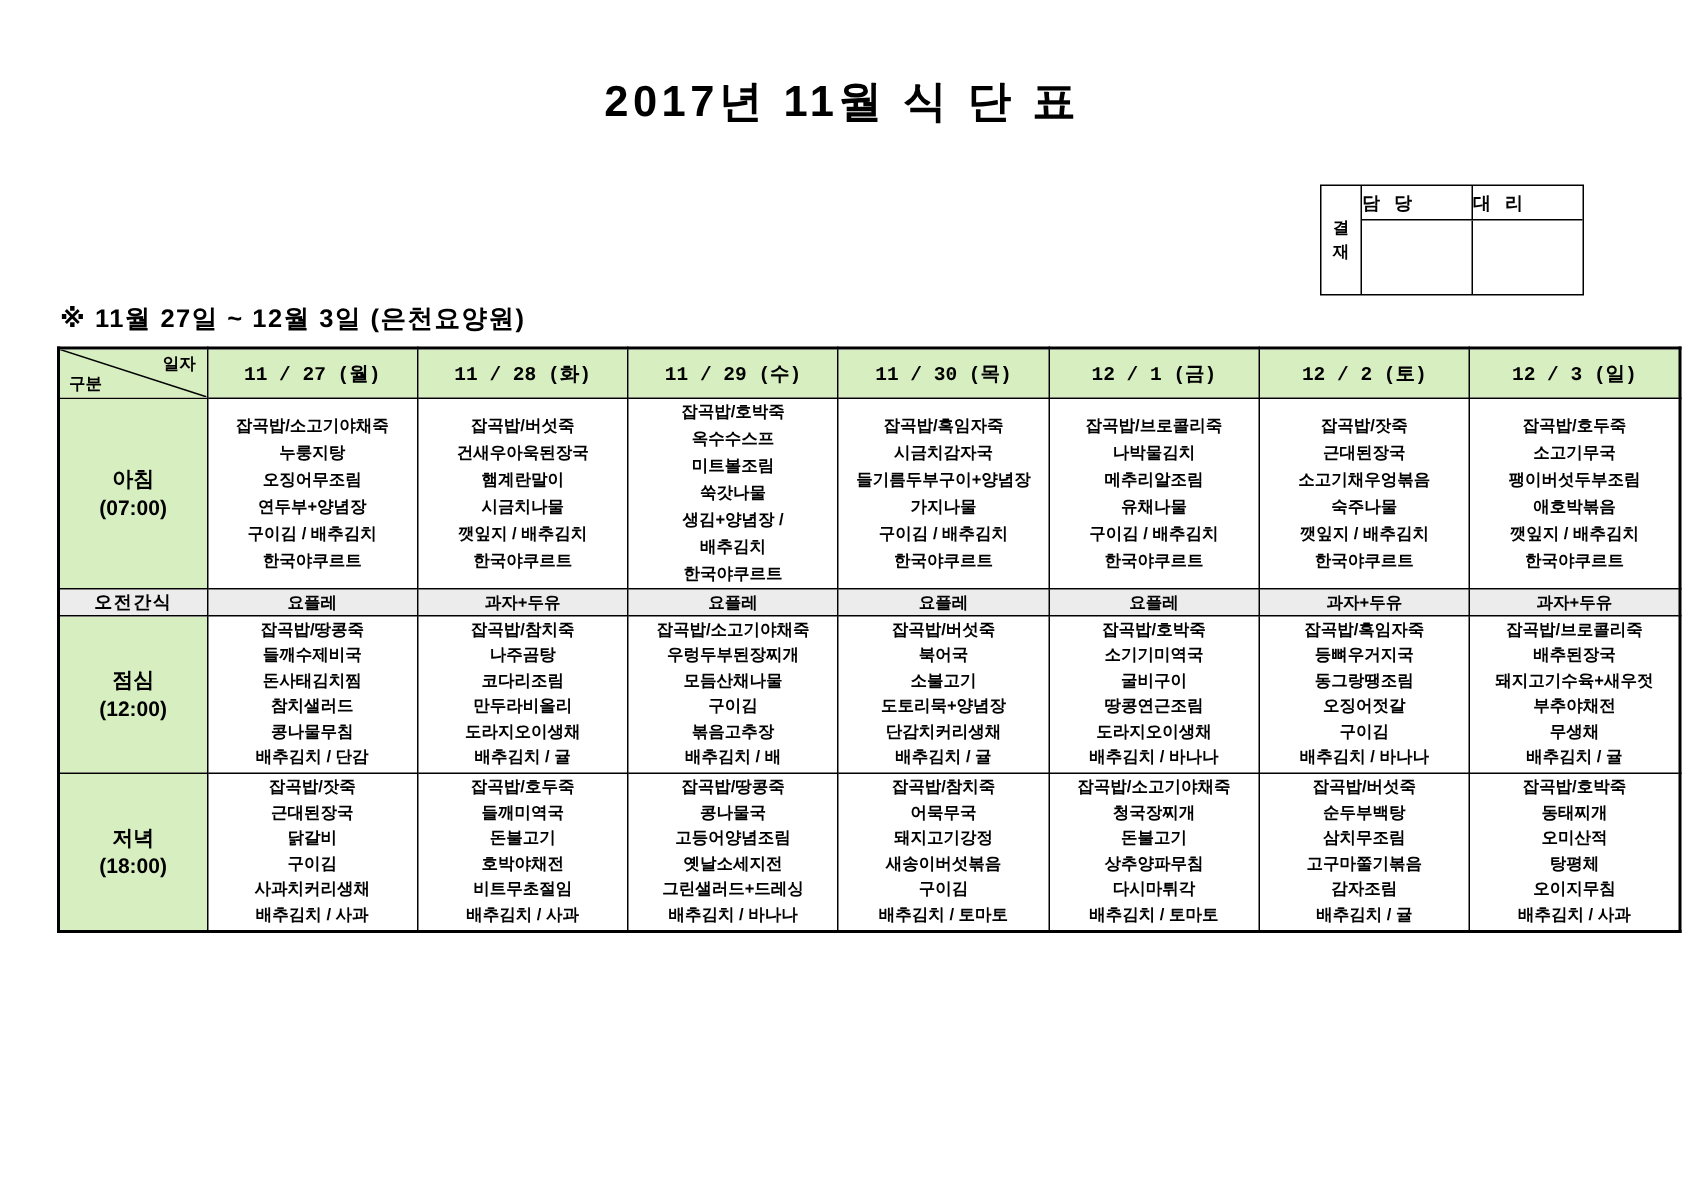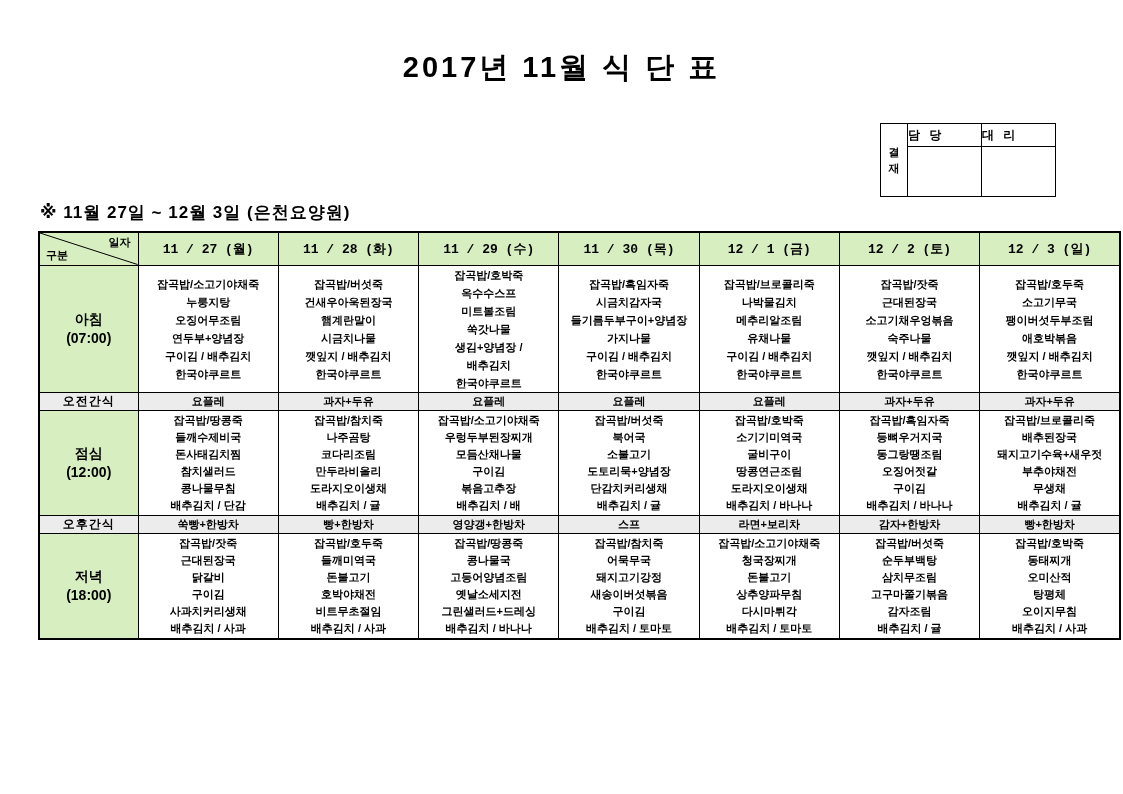--- a/index.html
+++ b/index.html
@@ -256,32 +256,20 @@
         </td>
         <td class="meal-cell">
           <div class="line">잡곡밥/브로콜리죽</div>
           <div class="line">배추된장국</div>
           <div class="line">돼지고기수육+새우젓</div>
           <div class="line">부추야채전</div>
           <div class="line">무생채</div>
           <div class="line">배추김치 / 귤</div>
         </td>
       </tr>
-      <tr class="row-3 snack-row">
-        <td class="snack-label">
-          <div>오후간식</div>
-        </td>
-        <td class="snack-cell">쑥빵+한방차</td>
-        <td class="snack-cell">빵+한방차</td>
-        <td class="snack-cell">영양갱+한방차</td>
-        <td class="snack-cell">스프</td>
-        <td class="snack-cell">라면+보리차</td>
-        <td class="snack-cell">감자+한방차</td>
-        <td class="snack-cell">빵+한방차</td>
-      </tr>
       <tr class="row-4 meal-row">
         <td class="row-label">
           <div>저녁</div>
           <div>(18:00)</div>
         </td>
         <td class="meal-cell">
           <div class="line">잡곡밥/잣죽</div>
           <div class="line">근대된장국</div>
           <div class="line">닭갈비</div>
           <div class="line">구이김</div>

